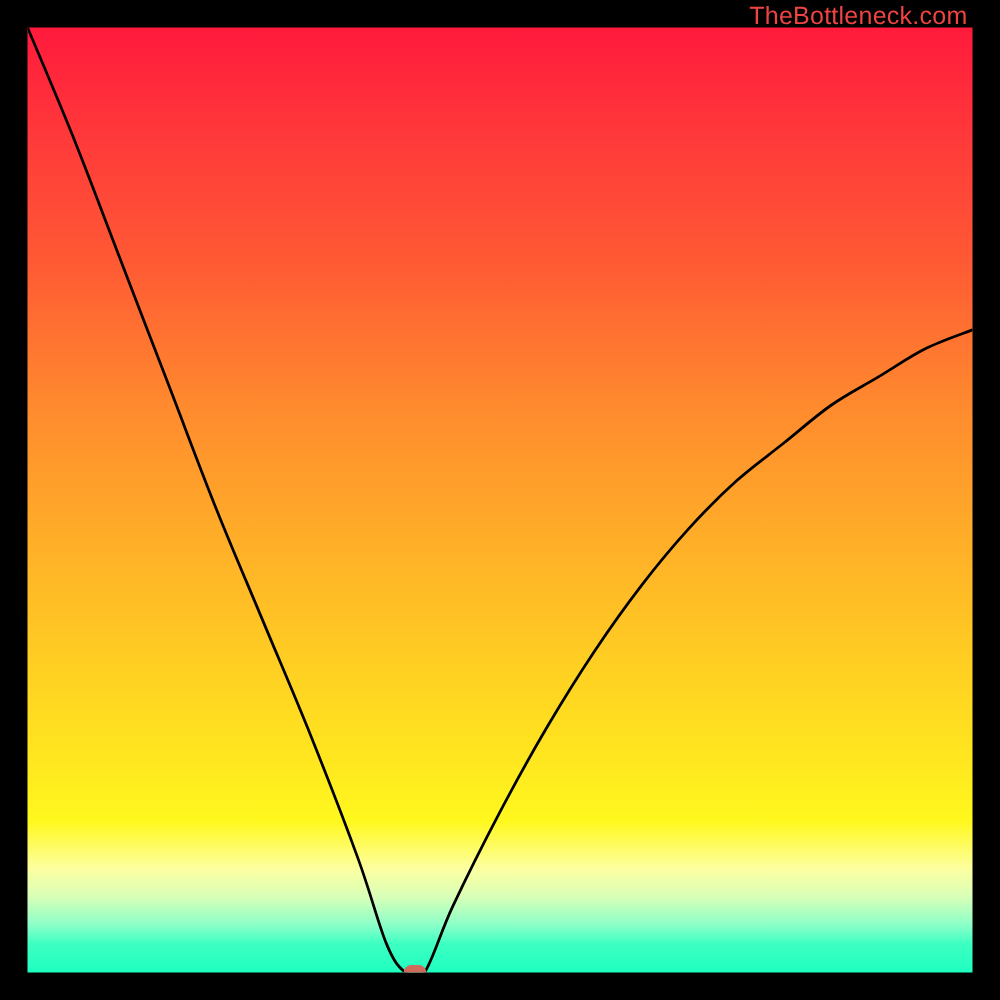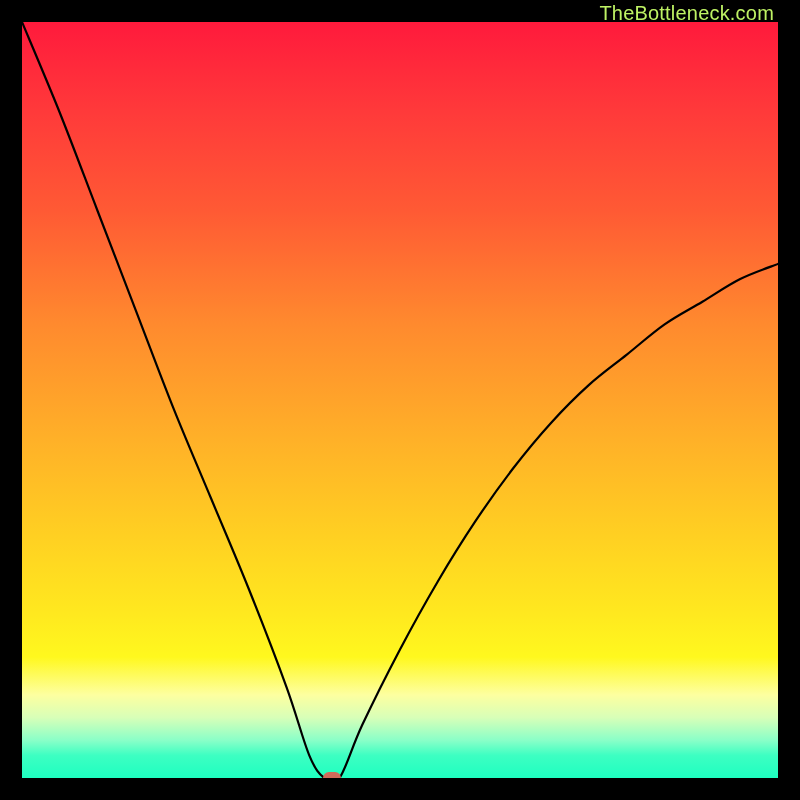--- a/index.html
+++ b/index.html
@@ -36,21 +36,21 @@
       #d8ffb8 92%,
       #8affc8 95%,
       #3dffc2 97%,
       #1effc0 100%);
     overflow: hidden;
   }
   .watermark {
     position: absolute;
     top: 2px;
     right: 26px;
-    color: #bef264;
+    color: #ef4444;
     font-size: 20px;
     font-weight: 500;
     letter-spacing: 0.2px;
     pointer-events: none;
   }
   .marker {
     position: absolute;
     width: 18px;
     height: 12px;
     background: #d06a5a;

